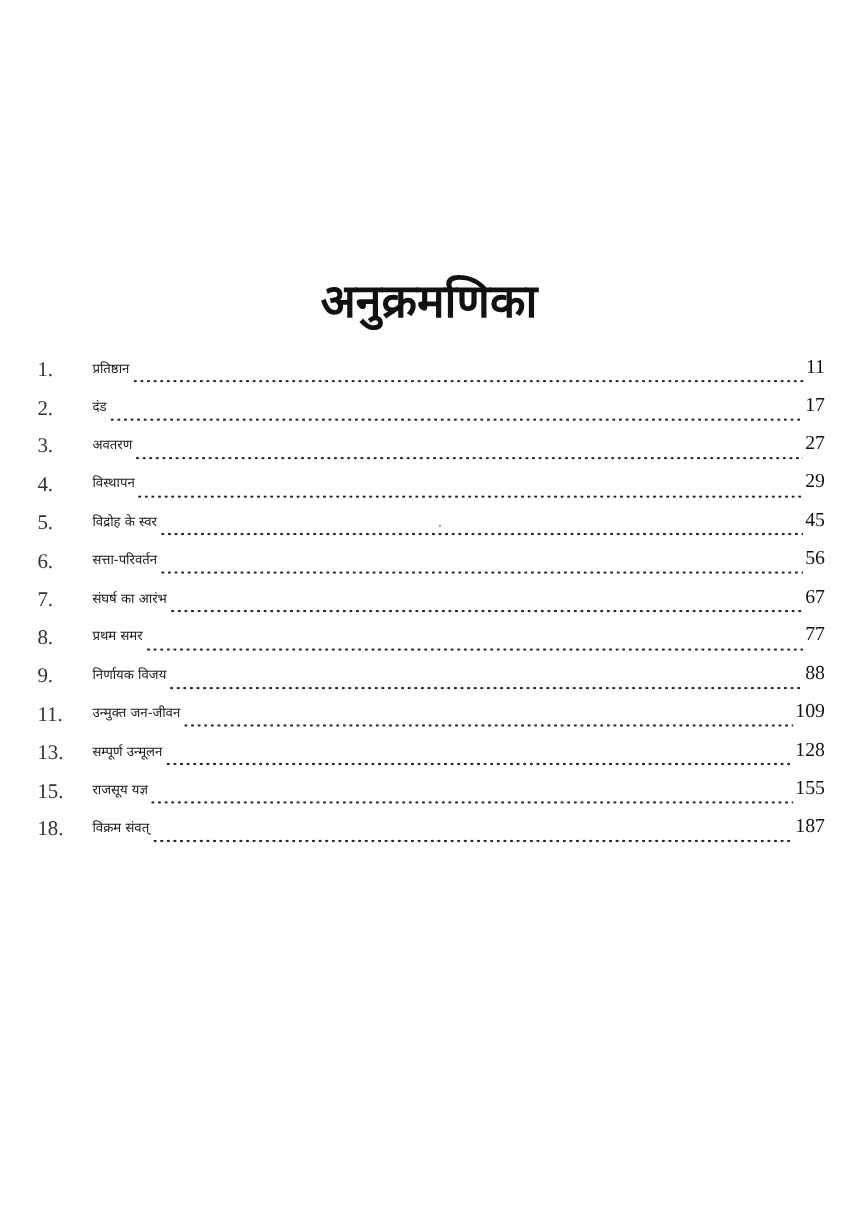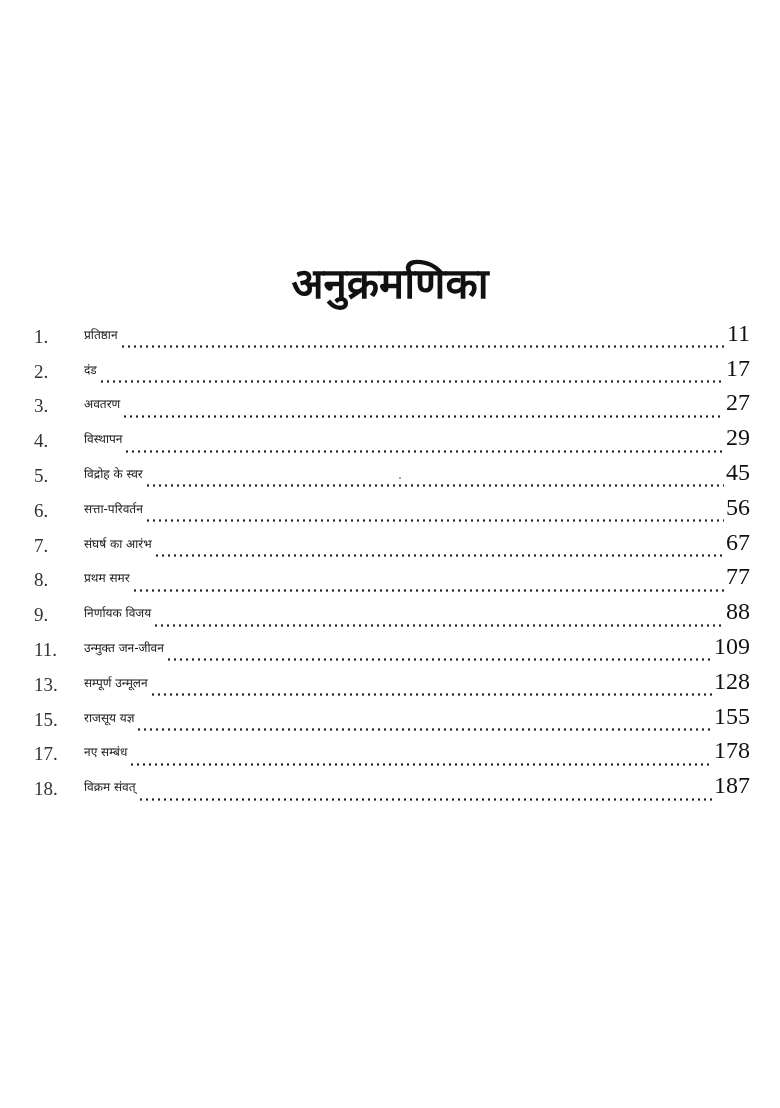--- a/index.html
+++ b/index.html
@@ -10,21 +10,21 @@
     body {
       width: 780px;
       height: 1108px;
       position: relative;
       overflow: hidden;
       color: #111111;
       font-family: "DejaVu Sans", sans-serif;
     }
     .page-title {
       position: absolute;
-      top: 228px;
+      top: 218px;
       left: 0;
       width: 780px;
       text-align: center;
       font-size: 42px;
       font-weight: bold;
       letter-spacing: 0px;
       line-height: 56px;
       color: #111;
     }
     .toc {
@@ -63,21 +63,21 @@
       align-self: flex-end;
       margin-bottom: 3px;
       background-image: radial-gradient(circle, #222 1px, transparent 1.3px);
       background-size: 6px 5px;
       background-repeat: repeat-x;
       background-position: left center;
     }
     .toc-page {
       flex: 0 0 auto;
       font-family: "Liberation Serif", serif;
-      font-size: 24px;
+      font-size: 18px;
       line-height: 24px;
       padding-bottom: 8px;
       text-align: right;
       color: #111;
     }
     .speck {
       position: absolute;
       top: 477px;
       left: 399px;
       width: 2px;
@@ -159,26 +159,20 @@
       <span class="toc-leader"></span>
       <span class="toc-page">128</span>
     </div>
     <div class="toc-row">
       <span class="toc-num">15.</span>
       <span class="toc-title">राजसूय यज्ञ</span>
       <span class="toc-leader"></span>
       <span class="toc-page">155</span>
     </div>
     <div class="toc-row">
-      <span class="toc-num">17.</span>
-      <span class="toc-title">नए सम्बंध</span>
-      <span class="toc-leader"></span>
-      <span class="toc-page">178</span>
-    </div>
-    <div class="toc-row">
       <span class="toc-num">18.</span>
       <span class="toc-title">विक्रम संवत्</span>
       <span class="toc-leader"></span>
       <span class="toc-page">187</span>
     </div>
   </div>
 
   <span class="speck"></span>
 </div>
 

